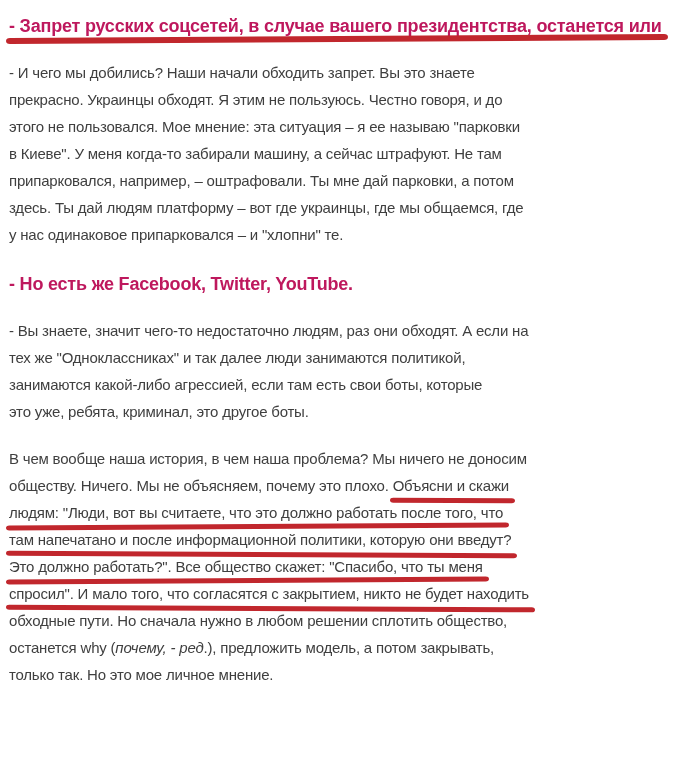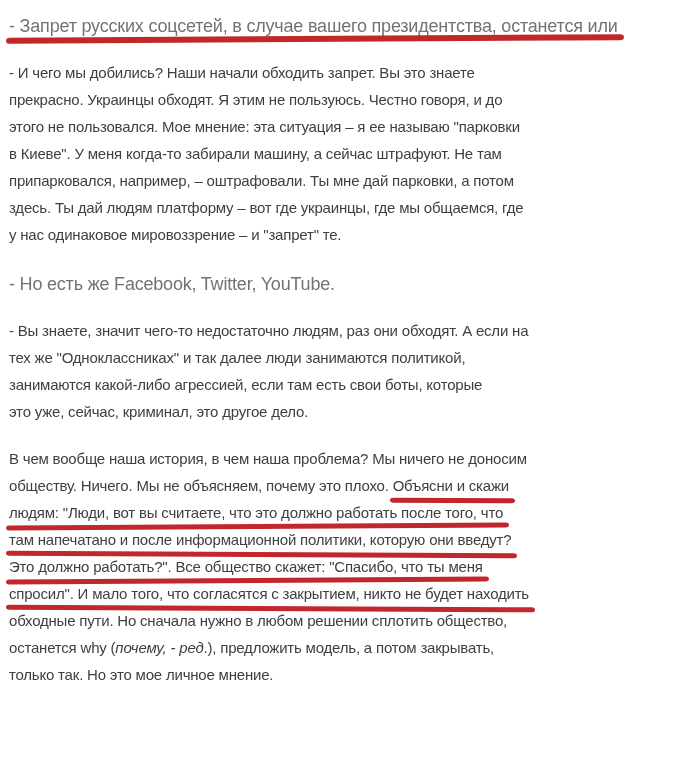--- a/index.html
+++ b/index.html
@@ -21,22 +21,22 @@
     padding: 10px 8px 0 9px;
     background: #ffffff;
   }
   .block {
     margin: 0 0 20px 0;
   }
   .block.question {
     margin-bottom: 16px;
   }
   .block.question .line {
-    font-weight: normal;
-    color: #737373;
+    font-weight: bold;
+    color: #be185d;
     font-size: 18px;
     line-height: 33px;
   }
   .line {
     position: relative;
     font-size: 15px;
     line-height: 27px;
     letter-spacing: -0.2px;
     white-space: pre;
   }
@@ -75,30 +75,30 @@
       <div class="block question">
         <div class="line"><span class="seg u">- Запрет русских соцсетей, в случае вашего президентства, останется или</span></div>
       </div>
       <div class="block answer">
         <div class="line"><span class="seg">- И чего мы добились? Наши начали обходить запрет. Вы это знаете</span></div>
         <div class="line"><span class="seg">прекрасно. Украинцы обходят. Я этим не пользуюсь. Честно говоря, и до</span></div>
         <div class="line"><span class="seg">этого не пользовался. Мое мнение: эта ситуация – я ее называю "парковки</span></div>
         <div class="line"><span class="seg">в Киеве". У меня когда-то забирали машину, а сейчас штрафуют. Не там</span></div>
         <div class="line"><span class="seg">припарковался, например, – оштрафовали. Ты мне дай парковки, а потом</span></div>
         <div class="line"><span class="seg">здесь. Ты дай людям платформу – вот где украинцы, где мы общаемся, где</span></div>
-        <div class="line"><span class="seg">у нас одинаковое мировоззрение – и "запрет" те.</span></div>
+        <div class="line"><span class="seg">у нас одинаковое припарковался – и "хлопни" те.</span></div>
       </div>
       <div class="block question">
         <div class="line"><span class="seg">- Но есть же Facebook, Twitter, YouTube.</span></div>
       </div>
       <div class="block answer">
         <div class="line"><span class="seg">- Вы знаете, значит чего-то недостаточно людям, раз они обходят. А если на</span></div>
         <div class="line"><span class="seg">тех же "Одноклассниках" и так далее люди занимаются политикой,</span></div>
         <div class="line"><span class="seg">занимаются какой-либо агрессией, если там есть свои боты, которые</span></div>
-        <div class="line"><span class="seg">это уже, сейчас, криминал, это другое дело.</span></div>
+        <div class="line"><span class="seg">это уже, ребята, криминал, это другое боты.</span></div>
       </div>
       <div class="block answer">
         <div class="line"><span class="seg">В чем вообще наша история, в чем наша проблема? Мы ничего не доносим</span></div>
         <div class="line"><span class="seg">обществу. Ничего. Мы не объясняем, почему это плохо. </span><span class="seg u">Объясни и скажи</span></div>
         <div class="line"><span class="seg u">людям: "Люди, вот вы считаете, что это должно работать после того, что</span></div>
         <div class="line"><span class="seg u">там напечатано и после информационной политики, которую они введут?</span></div>
         <div class="line"><span class="seg u">Это должно работать?". Все общество скажет: "Спасибо, что ты меня</span></div>
         <div class="line"><span class="seg u">спросил". И мало того, что согласятся с закрытием, никто не будет находить</span></div>
         <div class="line"><span class="seg">обходные пути. Но сначала нужно в любом решении сплотить общество,</span></div>
         <div class="line"><span class="seg">останется why (</span><span class="seg i">почему, - ред</span><span class="seg">.), предложить модель, а потом закрывать,</span></div>

